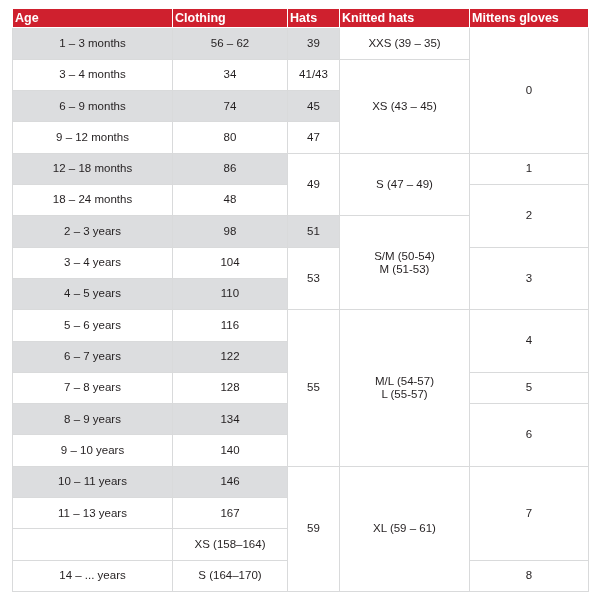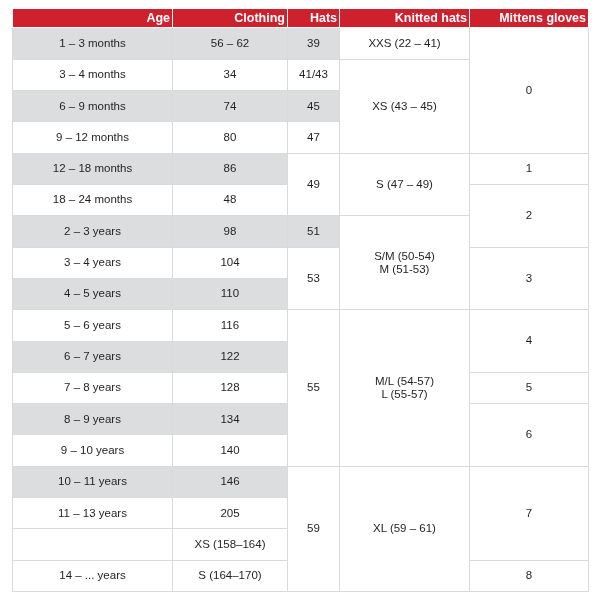--- a/index.html
+++ b/index.html
@@ -24,21 +24,21 @@
     width: 576px;
     height: 584px;
     font-size: 11.5px;
     color: #231f20;
   }
   table.size-table th {
     background: #cf202e;
     color: #ffffff;
     font-weight: bold;
     font-size: 12.5px;
-    text-align: right;
+    text-align: left;
     vertical-align: middle;
     border: 1px solid #ffffff;
     line-height: 1.15;
     padding: 2px 2px;
   }
   table.size-table td {
     border: 1px solid #d9dadb;
     text-align: center;
     vertical-align: middle;
     padding: 2px 3px;
@@ -78,21 +78,21 @@
         <th>Knitted hats</th>
         <th>Mittens gloves</th>
       </tr>
     </thead>
     <tbody>
 
       <tr>
         <td class="age shade">1 – 3 months</td>
         <td class="shade">56 – 62</td>
         <td class="shade">39</td>
-        <td class="plain">XXS (22 – 41)</td>
+        <td class="plain">XXS (39 – 35)</td>
         <td class="plain" rowspan="4">0</td>
       </tr>
 
       <tr>
         <td class="age plain">3 – 4 months</td>
         <td class="plain">34</td>
         <td class="plain">41/43</td>
         <td class="plain" rowspan="3">XS (43 – 45)</td>
       </tr>
 
@@ -176,21 +176,21 @@
       <tr>
         <td class="age shade">10 – 11 years</td>
         <td class="shade">146</td>
         <td class="plain" rowspan="4">59</td>
         <td class="plain" rowspan="4">XL (59 – 61)</td>
         <td class="plain" rowspan="3">7</td>
       </tr>
 
       <tr>
         <td class="age plain">11 – 13 years</td>
-        <td class="plain">205</td>
+        <td class="plain">167</td>
       </tr>
 
       <tr>
         <td class="age plain"></td>
         <td class="plain">XS (158–164)</td>
       </tr>
 
       <tr>
         <td class="age plain">14 – ... years</td>
         <td class="plain">S (164–170)</td>

